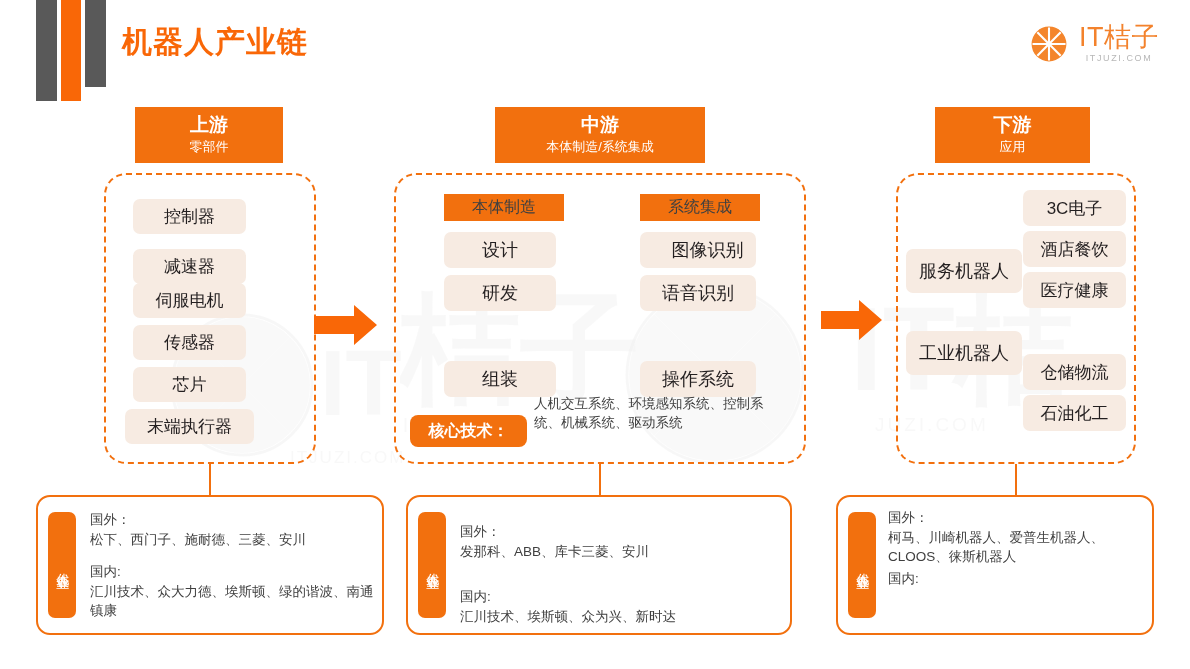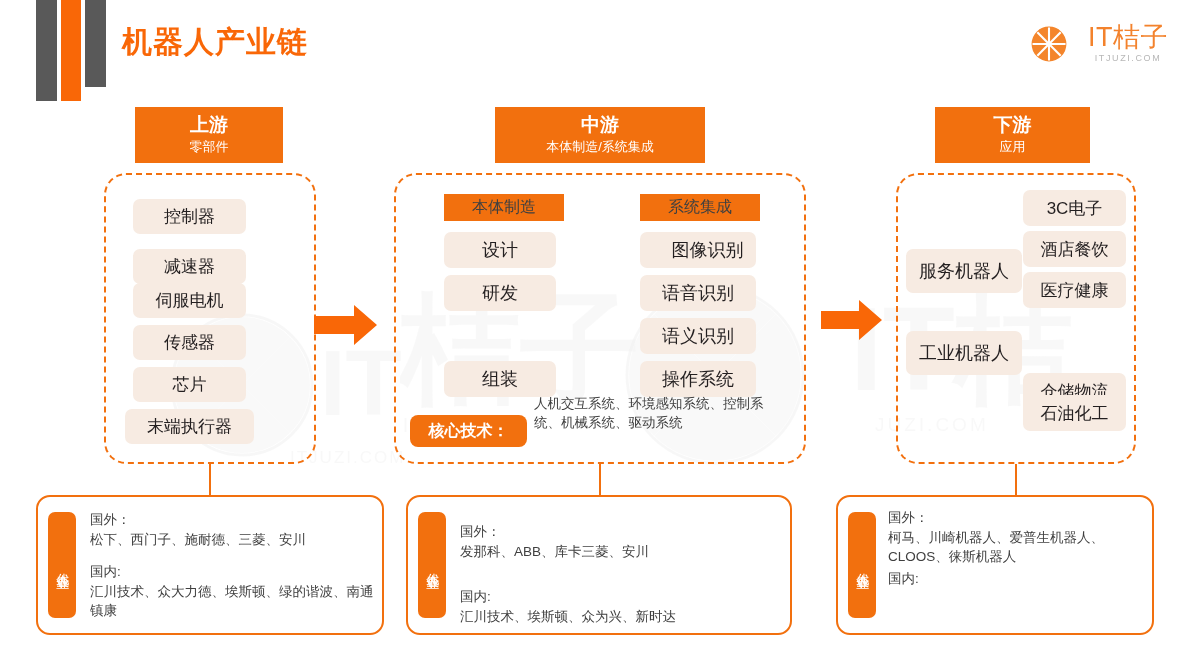--- a/index.html
+++ b/index.html
@@ -19,21 +19,21 @@
   .hdr-bar { position: absolute; }
   .hdr-gray1 { left: 36px; top: 0px;  width: 21px; height: 101px; background: #595959; }
   .hdr-orange{ left: 61px; top: 0px;  width: 20px; height: 101px; background: #f96707; }
   .hdr-gray2 { left: 85px; top: 0px;  width: 21px; height: 87px;  background: #595959; }
   .hdr-title {
     position: absolute; left: 122px; top: 22px;
     font-size: 30px; font-weight: bold; color: #f96707; letter-spacing: 1px;
   }
 
   
-  .logo { position: absolute; left: 1030px; top: 24px; display: flex; align-items: center; gap: 20px; }
+  .logo { position: absolute; left: 1030px; top: 24px; display: flex; align-items: center; gap: 11px; }
   .logo-mark { width: 38px; height: 38px; position: relative; }
   .logo-text { line-height: 1; }
   .logo-name { font-size: 27px; color: #f3822c; font-weight: 500; letter-spacing: .5px; }
   .logo-url  { font-size: 9px; color: #b7b7b7; letter-spacing: 1.6px; margin-top: 3px; text-align: center; }
 
   
   .stage-head {
     position: absolute; background: #f2700e; color: #fff;
     text-align: center; padding: 6px 0 8px;
   }
@@ -225,23 +225,20 @@
   <div class="pill" style="position:absolute;left:444px;top:361px;width:112px;height:36px;font-size:18px;">
       <span>组装</span>
     </div>
 
   <div class="pill" style="position:absolute;left:640px;top:232px;width:116px;height:36px;font-size:18px;padding-left:19px;">
       <span>图像识别</span>
     </div>
   <div class="pill" style="position:absolute;left:640px;top:275px;width:116px;height:36px;font-size:18px;">
       <span>语音识别</span>
     </div>
-  <div class="pill" style="position:absolute;left:640px;top:318px;width:116px;height:36px;font-size:18px;">
-      <span>语义识别</span>
-    </div>
   <div class="pill" style="position:absolute;left:640px;top:361px;width:116px;height:36px;font-size:18px;">
       <span>操作系统</span>
     </div>
 
   <div class="core-tag" style="left:410px;top:415px;width:117px;height:32px;">
       <span>核心技术：</span>
     </div>
   <div class="core-text" style="left:534px;top:394px;width:248px;">人机交互系统、环境感知系统、控制系统、机械系统、驱动系统</div>
 
   <div class="arrow" style="left:821px;top:300px;">
@@ -265,21 +262,21 @@
 
   <div class="pill" style="position:absolute;left:1023px;top:190px;width:103px;height:36px;font-size:17px;">
       <span>3C电子</span>
     </div>
   <div class="pill" style="position:absolute;left:1023px;top:231px;width:103px;height:36px;font-size:17px;">
       <span>酒店餐饮</span>
     </div>
   <div class="pill" style="position:absolute;left:1023px;top:272px;width:103px;height:36px;font-size:17px;">
       <span>医疗健康</span>
     </div>
-  <div class="pill" style="position:absolute;left:1023px;top:354px;width:103px;height:36px;font-size:17px;margin-top:19px;">
+  <div class="pill" style="position:absolute;left:1023px;top:354px;width:103px;height:36px;font-size:17px;">
       <span>仓储物流</span>
     </div>
   <div class="pill" style="position:absolute;left:1023px;top:395px;width:103px;height:36px;font-size:17px;">
       <span>石油化工</span>
     </div>
 
   <div class="connector" style="left:209px;top:464px;height:31px;"></div>
   <div class="connector" style="left:599px;top:464px;height:31px;"></div>
   <div class="connector" style="left:1015px;top:464px;height:31px;"></div>
 

